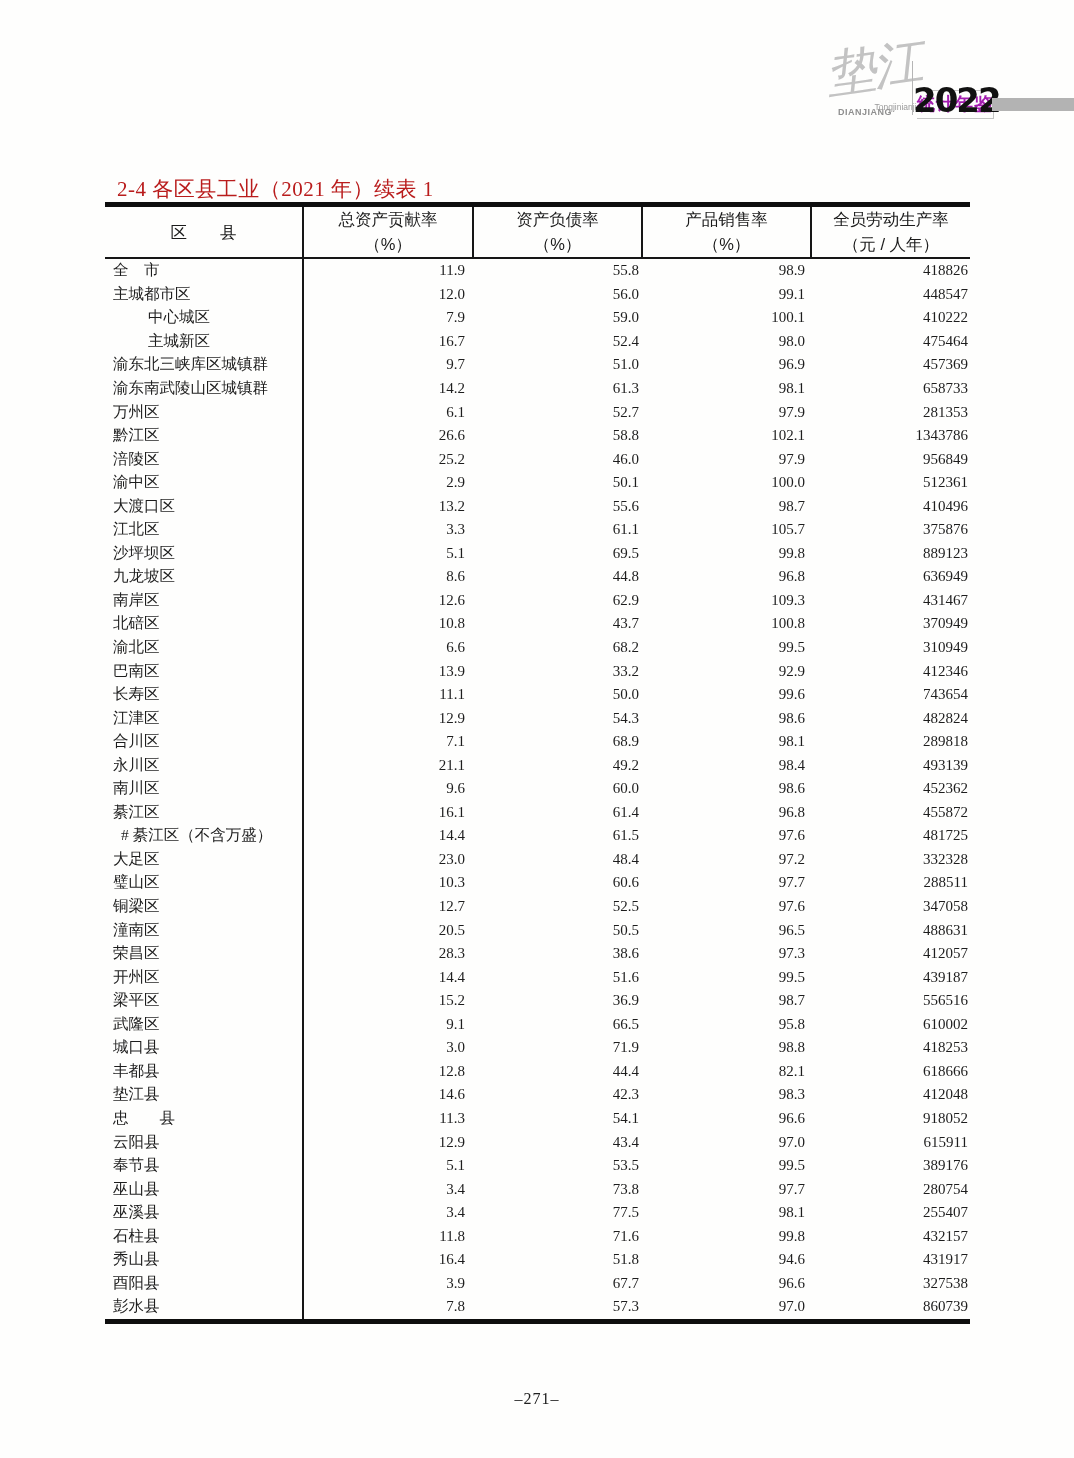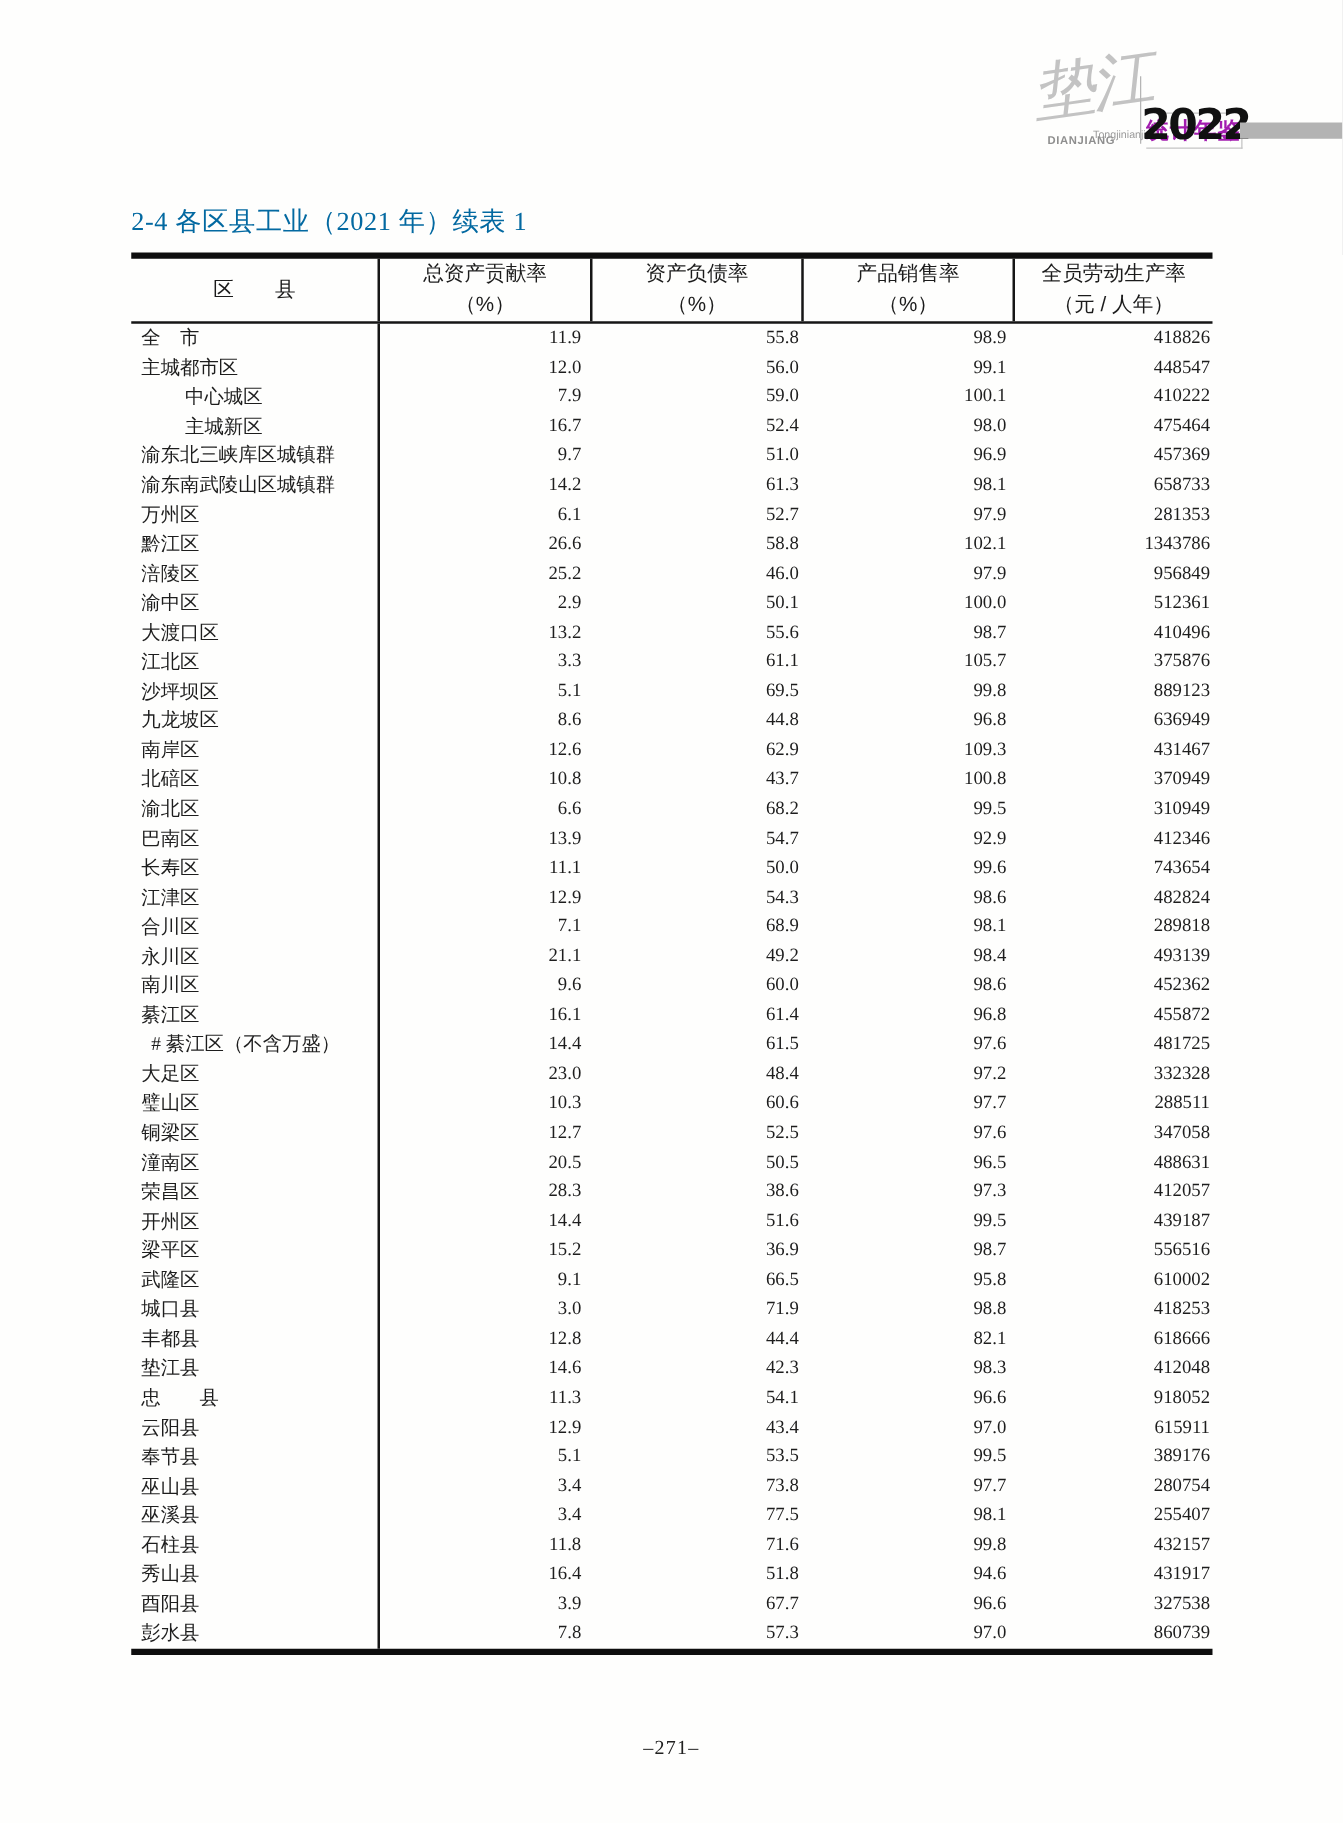--- a/index.html
+++ b/index.html
@@ -18,22 +18,22 @@
   .yearbook-label{position:absolute;left:97px;top:17px;width:76px;
                   font-family:"Liberation Sans","DejaVu Sans",sans-serif;font-weight:bold;font-size:18px;
                   color:#a21caf;letter-spacing:1px;border-top:1px solid #c4c4c4;border-bottom:1px solid #c4c4c4;
                   border-right:1px solid #c4c4c4;padding:1px 0 2px 0;margin-top:28px;}
   .year{position:absolute;left:93px;top:38px;width:84px;text-align:center;
         font-family:"DejaVu Sans",sans-serif;font-weight:bold;font-size:34px;line-height:1;
         color:#111;letter-spacing:-2px;transform:scaleY(1.0);}
   .gray-bar{position:absolute;left:172px;top:53px;width:82px;height:13px;background:#b3b3b3;}
 
   
-  .title{position:absolute;left:105px;top:163px;margin:0;font-weight:normal;
-         font-size:21px;letter-spacing:.5px;color:#0369a1;font-family:"Liberation Serif","DejaVu Serif",serif;}
+  .title{position:absolute;left:105px;top:163px;margin:12px;font-weight:normal;
+         font-size:21px;letter-spacing:.5px;color:#b91c1c;font-family:"Liberation Serif","DejaVu Serif",serif;}
 
   
   .table{position:absolute;left:105px;top:202px;width:865px;}
   .thead{display:grid;grid-template-columns:197px 170px 169px 169px 160px;height:57px;box-sizing:border-box;
          border-top:5px solid #0e0e0e;border-bottom:2px solid #161616;}
   .th{display:flex;flex-direction:column;justify-content:center;align-items:center;box-sizing:border-box;
       font-family:"Liberation Sans","DejaVu Sans",sans-serif;font-size:16.5px;line-height:1.5;color:#1b1b1b;}
   .th + .th{border-left:2px solid #161616;}
 
   .tbody{position:relative;border-bottom:5px solid #0e0e0e;}
@@ -209,21 +209,21 @@
         <div class="trow">
           <span class="tname indent-0">渝北区</span>
           <span class="tval c1">6.6</span>
           <span class="tval c2">68.2</span>
           <span class="tval c3">99.5</span>
           <span class="tval c4">310949</span>
         </div>
         <div class="trow">
           <span class="tname indent-0">巴南区</span>
           <span class="tval c1">13.9</span>
-          <span class="tval c2">54.7</span>
+          <span class="tval c2">33.2</span>
           <span class="tval c3">92.9</span>
           <span class="tval c4">412346</span>
         </div>
         <div class="trow">
           <span class="tname indent-0">长寿区</span>
           <span class="tval c1">11.1</span>
           <span class="tval c2">50.0</span>
           <span class="tval c3">99.6</span>
           <span class="tval c4">743654</span>
         </div>

